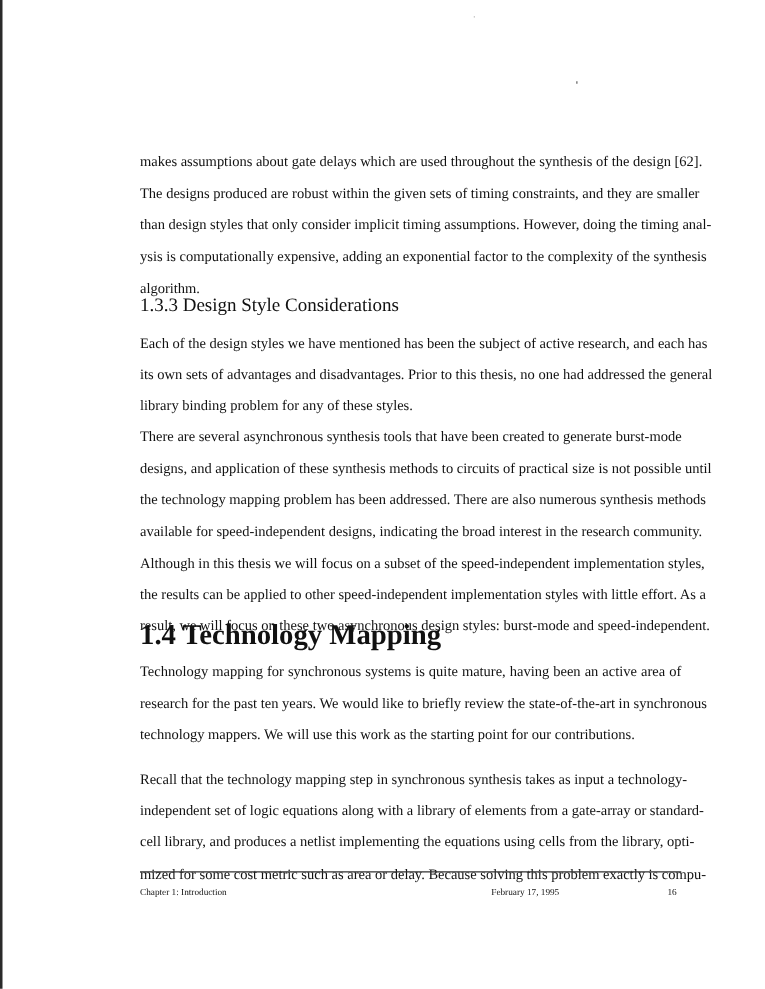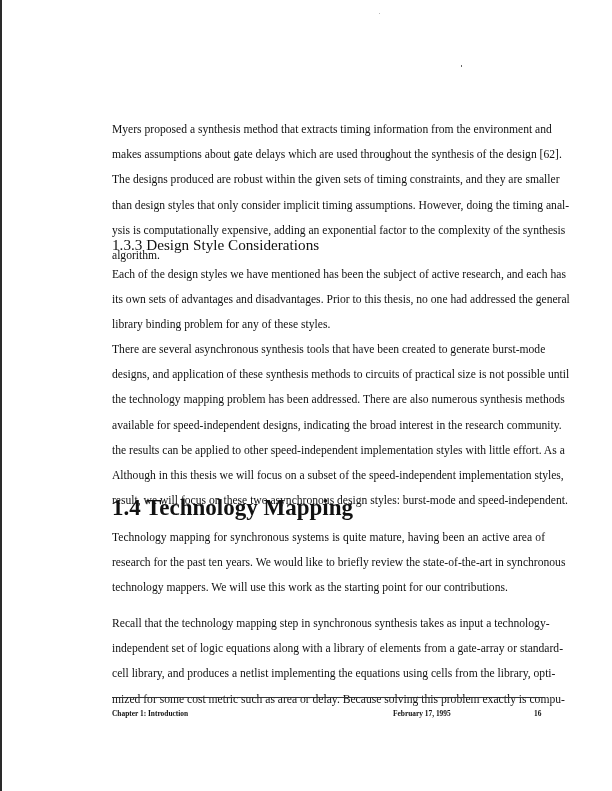--- a/index.html
+++ b/index.html
@@ -23,60 +23,59 @@
     .h3 {
       position: absolute; left: 0; margin: 0; font-weight: normal; font-size: 15.2px;
     }
     .h2 {
       position: absolute; left: 0; margin: 0; font-weight: bold; font-size: 23px;
     }
     .footer-rule {
       position: absolute; left: 112px; top: 697px; width: 433px; height: 1px; background: #333;
     }
     .footer {
-      position: absolute; top: 709px; font-size: 7.4px; color: #111; font-weight: bold;
+      position: absolute; top: 709px; font-size: 7.4px; color: #111;
     }
     .footer.left { left: 112px; }
     .footer.center { left: 345px; padding-left: 48px; }
     .footer.right { left: 534px; }
     .speck { position: absolute; background: #666; }
   </style>
 </head>
 <body>
 
 <div class="scan-edge"></div>
 <div class="speck" style="left:379px;top:13px;width:1px;height:1px;background:#bbb;"></div>
 <div class="speck" style="left:461px;top:65px;width:1px;height:2px;"></div>
 
 <div class="page">
 
   <p class="para" style="top:117px;">
-    <span class="ln">Myers proposed a synthesis method that extracts timing information from the environment and</span>
     <span class="ln">makes assumptions about gate delays which are used throughout the synthesis of the design [62].</span>
     <span class="ln">The designs produced are robust within the given sets of timing constraints, and they are smaller</span>
     <span class="ln">than design styles that only consider implicit timing assumptions. However, doing the timing anal-</span>
     <span class="ln">ysis is computationally expensive, adding an exponential factor to the complexity of the synthesis</span>
     <span class="ln last">algorithm.</span>
   </p>
 
   <h3 class="h3" style="top:236px;">1.3.3 Design Style Considerations</h3>
 
   <p class="para" style="top:262px;">
     <span class="ln">Each of the design styles we have mentioned has been the subject of active research, and each has</span>
     <span class="ln">its own sets of advantages and disadvantages. Prior to this thesis, no one had addressed the general</span>
     <span class="ln last">library binding problem for any of these styles.</span>
   </p>
 
   <p class="para" style="top:337px;">
     <span class="ln">There are several asynchronous synthesis tools that have been created to generate burst-mode</span>
     <span class="ln">designs, and application of these synthesis methods to circuits of practical size is not possible until</span>
     <span class="ln">the technology mapping problem has been addressed. There are also numerous synthesis methods</span>
     <span class="ln">available for speed-independent designs, indicating the broad interest in the research community.</span>
+    <span class="ln">Although in this thesis we will focus on a subset of the speed-independent implementation styles,</span>
     <span class="ln">the results can be applied to other speed-independent implementation styles with little effort. As a</span>
-    <span class="ln">Although in this thesis we will focus on a subset of the speed-independent implementation styles,</span>
     <span class="ln last">result, we will focus on these two asynchronous design styles: burst-mode and speed-independent.</span>
   </p>
 
   <h2 class="h2" style="top:495px;">1.4  Technology Mapping</h2>
 
   <p class="para" style="top:525px;">
     <span class="ln">Technology mapping for synchronous systems is quite mature, having been an active area of</span>
     <span class="ln">research for the past ten years. We would like to briefly review the state-of-the-art in synchronous</span>
     <span class="ln last">technology mappers. We will use this work as the starting point for our contributions.</span>
   </p>

